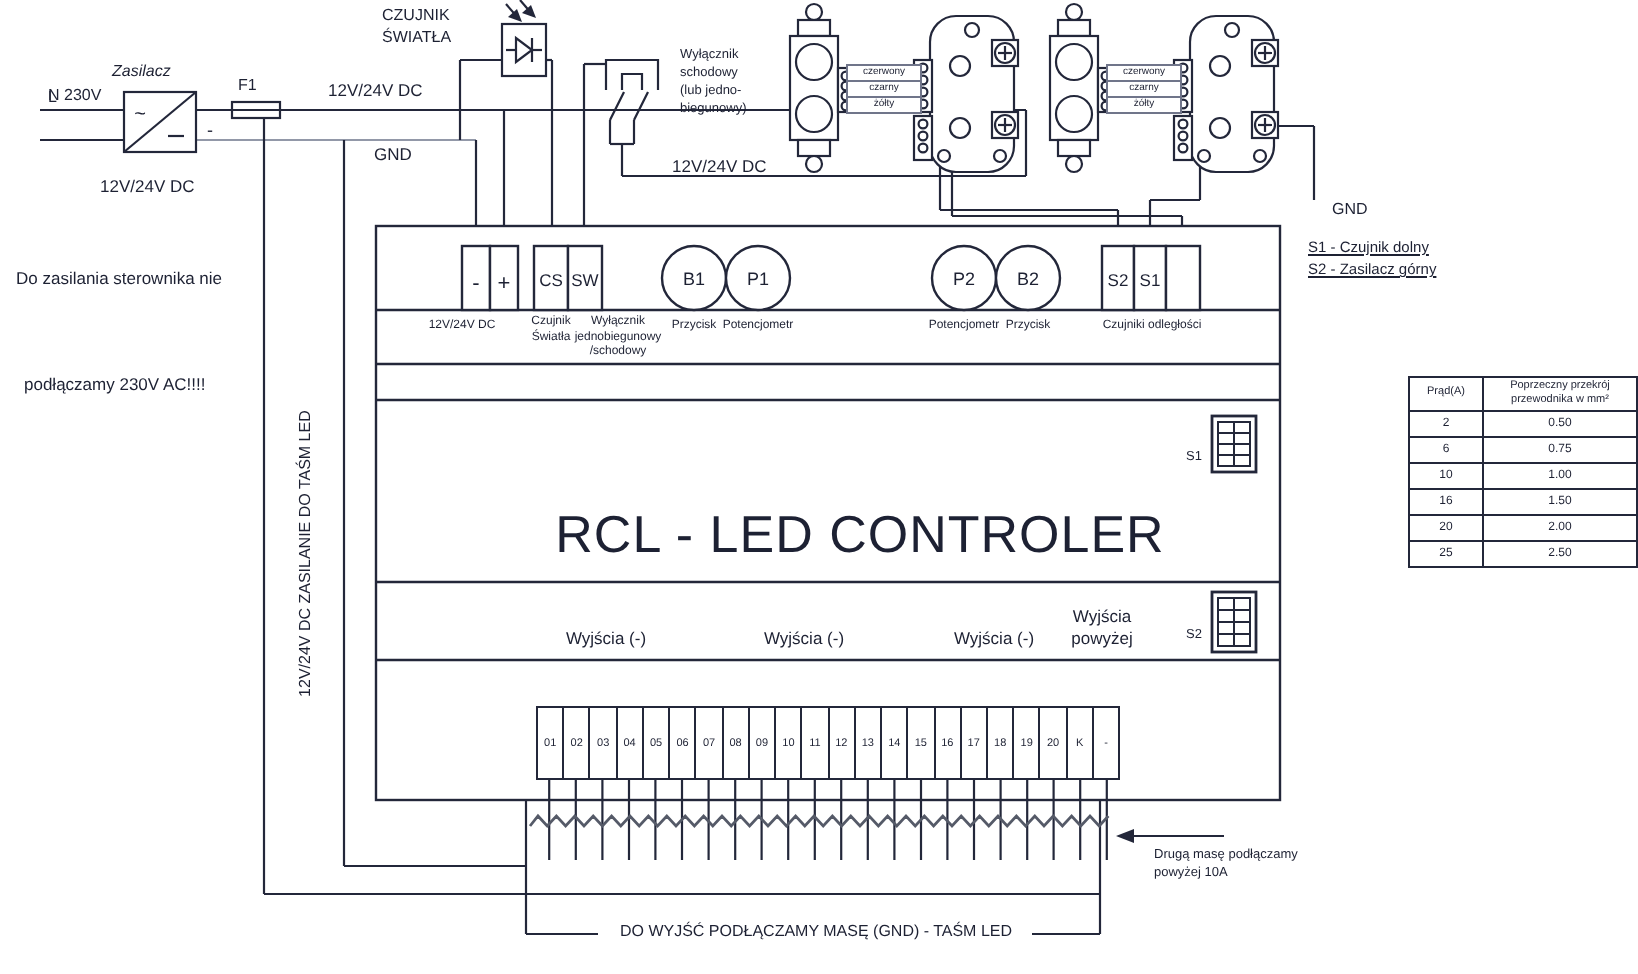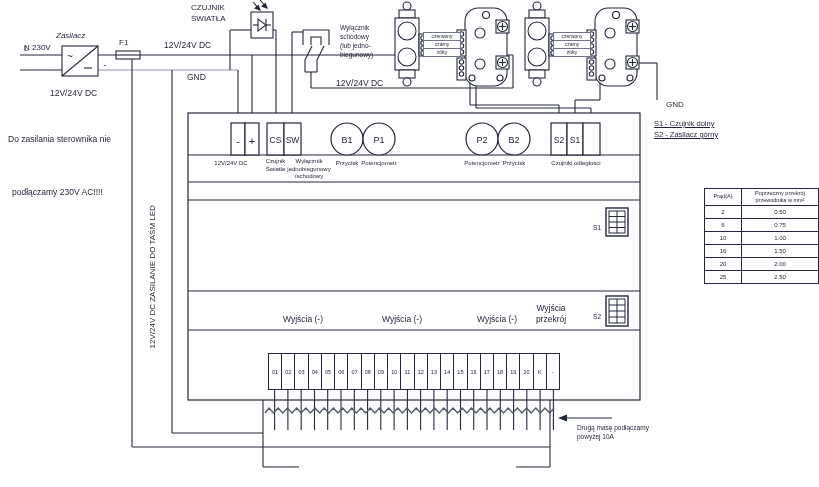--- a/index.html
+++ b/index.html
@@ -302,27 +302,28 @@
     <div>Wyłącznik</div>
       <div>jednobiegunowy</div>
       <div>/schodowy</div>
   </div>
   <div class="lb f6 ctr" style="left:327px;top:160px;width:40px;">Przycisk</div>
   <div class="lb f6 ctr" style="left:352px;top:160px;width:54px;">Potencjometr</div>
   <div class="lb f6 ctr" style="left:455px;top:160px;width:54px;">Potencjometr</div>
   <div class="lb f6 ctr" style="left:494px;top:160px;width:40px;">Przycisk</div>
   <div class="lb f6 ctr" style="left:542px;top:160px;width:68px;">Czujniki odległości</div>
 
+  <div class="lb title ctr" style="left:230px;top:252px;width:400px;">RCL - LED CONTROLER</div>
 
   <div class="lb f85 ctr" style="left:272px;top:314px;width:62px;">Wyjścia (-)</div>
   <div class="lb f85 ctr" style="left:371px;top:314px;width:62px;">Wyjścia (-)</div>
   <div class="lb f85 ctr" style="left:466px;top:314px;width:62px;">Wyjścia (-)</div>
   <div class="lb f85 ctr" style="left:524px;top:303px;width:54px;line-height:1.3;">
     <div>Wyjścia</div>
-      <div>przekrój</div>
+      <div>powyżej</div>
   </div>
 
   <div class="lb f8 ctr vlabel" style="left:23px;top:272px;width:260px;">12V/24V DC ZASILANIE DO TAŚM LED</div>
 
   <div class="strip">
       <div class="tcell">
         <span>01</span>
       </div>
       <div class="tcell">
         <span>02</span>
@@ -382,20 +383,21 @@
         <span>20</span>
       </div>
       <div class="tcell">
         <span>K</span>
       </div>
       <div class="tcell">
         <span>-</span>
       </div>
     </div>
 
+  <div class="lb f8 ctr" style="left:297px;top:461px;width:222px;">DO WYJŚĆ PODŁĄCZAMY MASĘ (GND) - TAŚM LED</div>
   <div class="lb f65" style="left:577px;top:424px;">Drugą masę podłączamy</div>
   <div class="lb f65" style="left:577px;top:433px;">powyżej 10A</div>
 
   <table class="wtable">
     <thead>
       <tr>
         <th class="c1">Prąd(A)</th>
         <th class="c2">Poprzeczny przekrój przewodnika w mm²</th>
       </tr>
     </thead>

